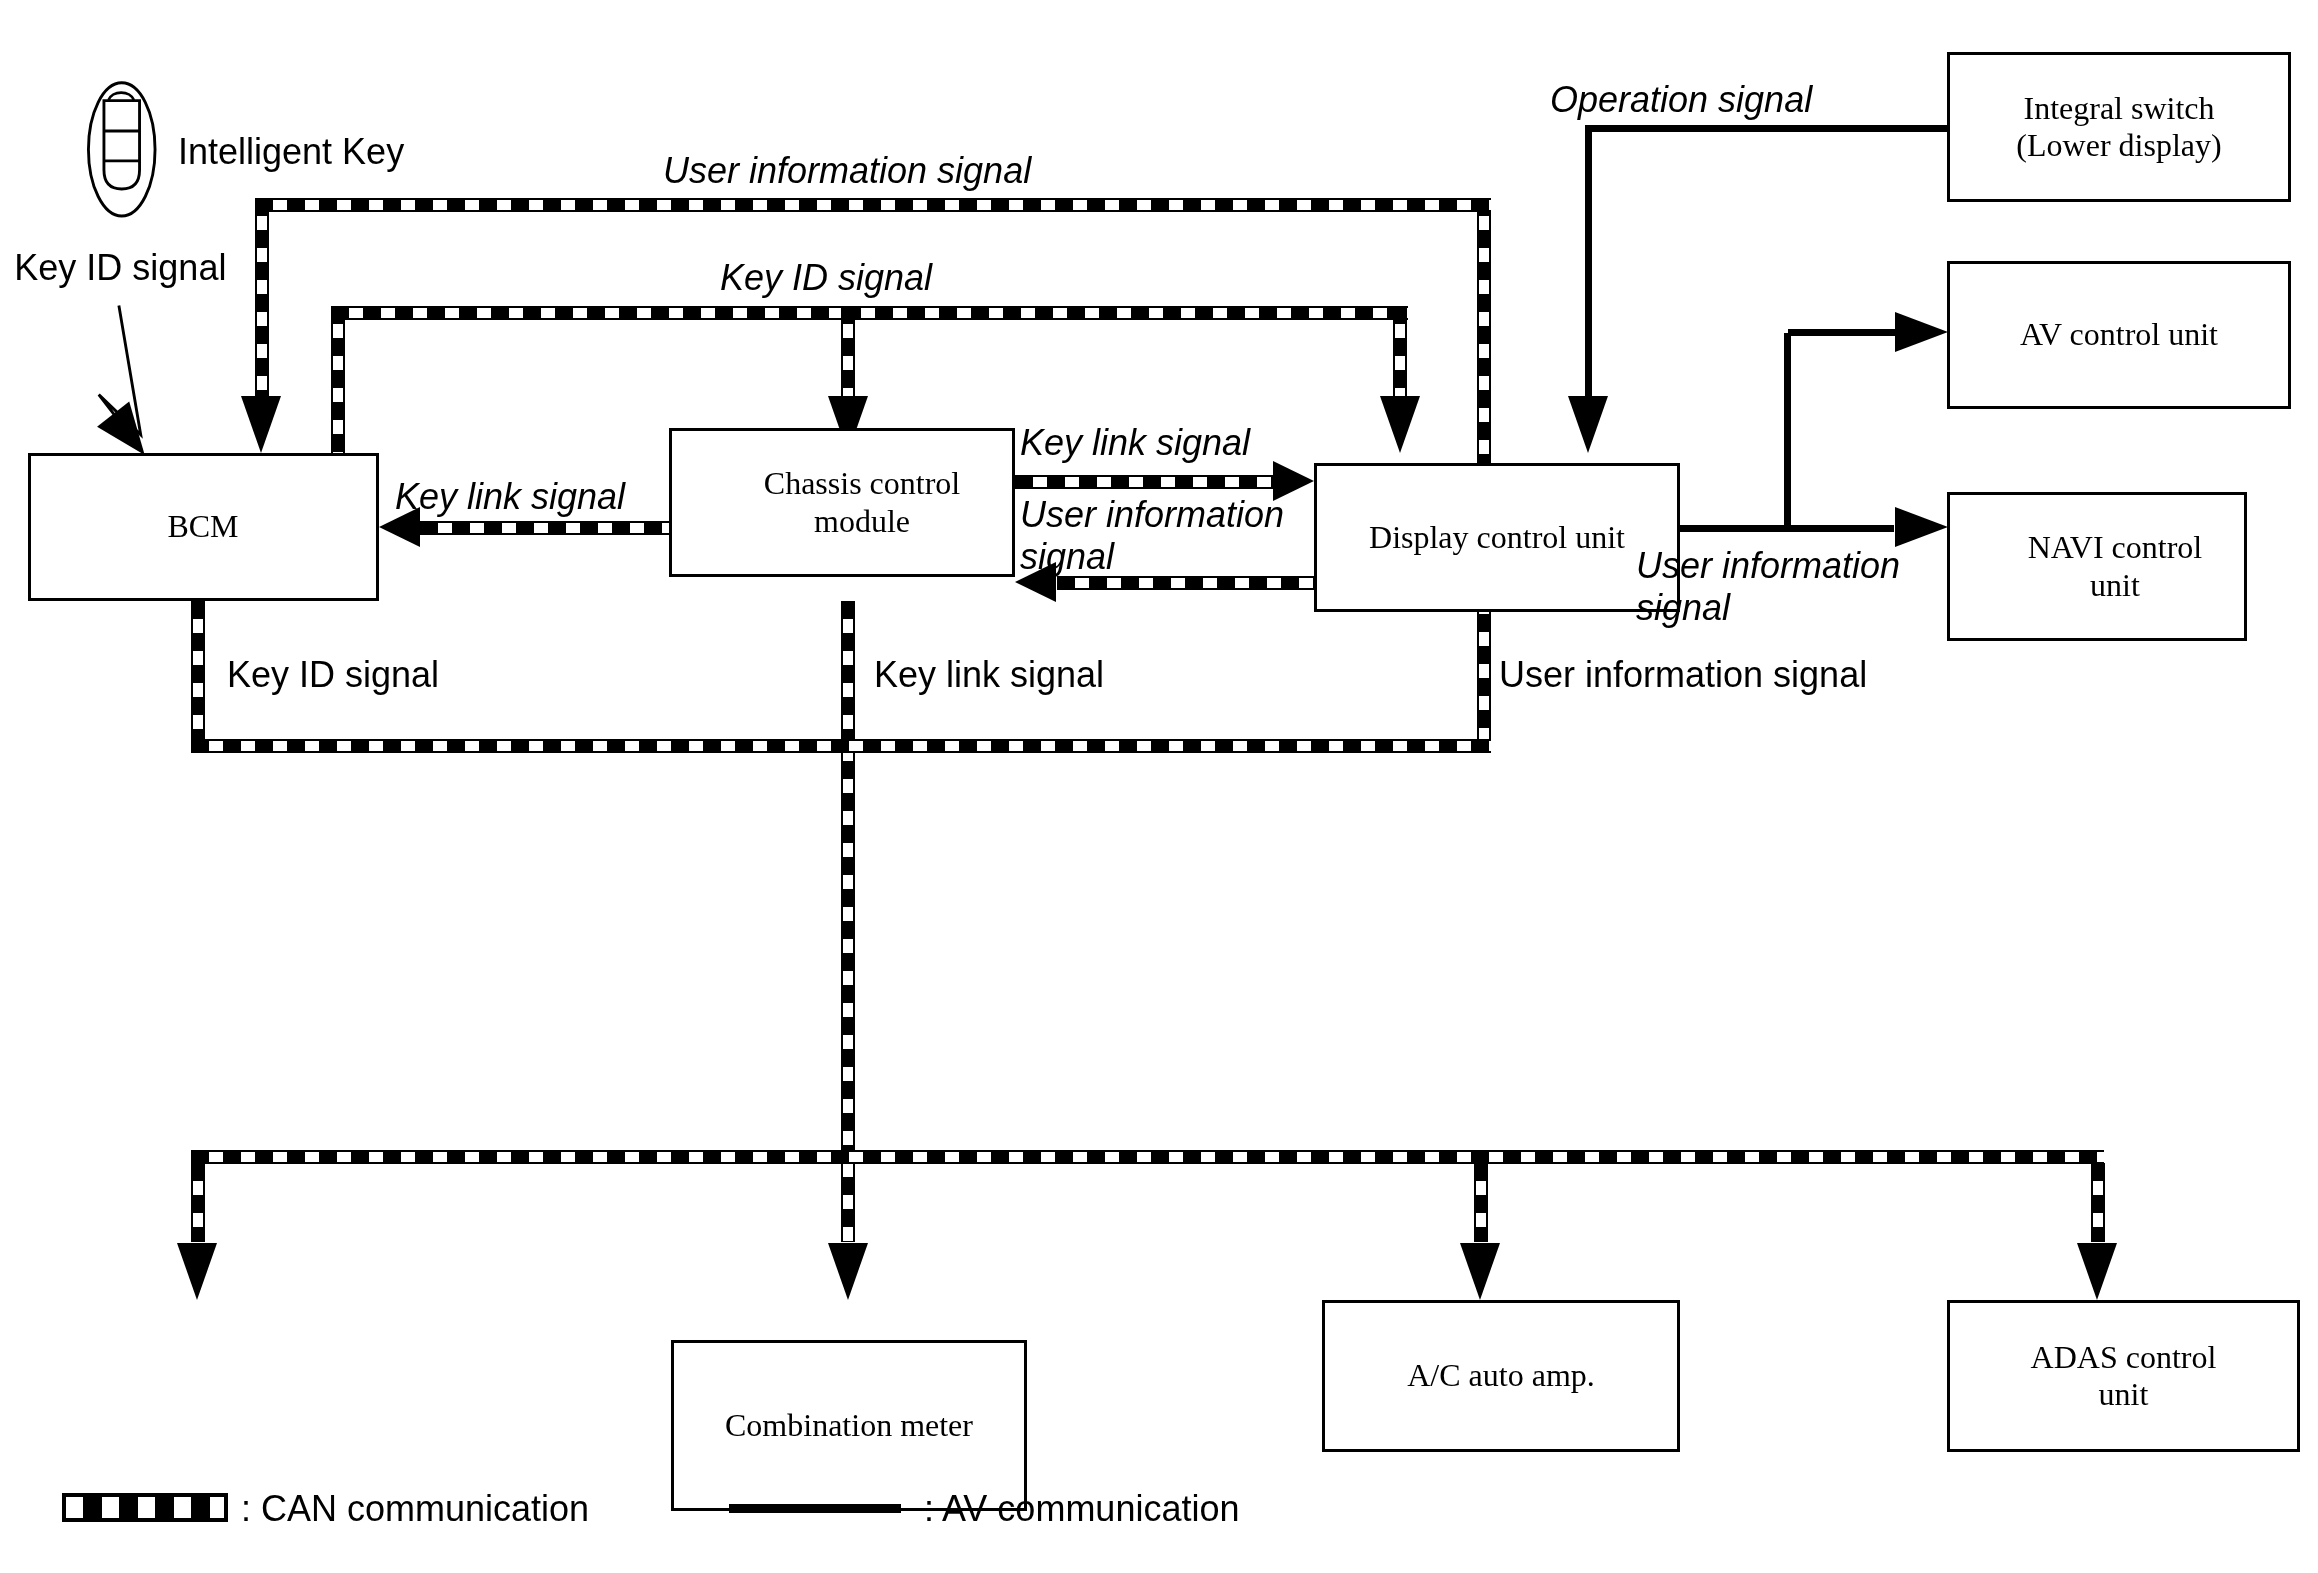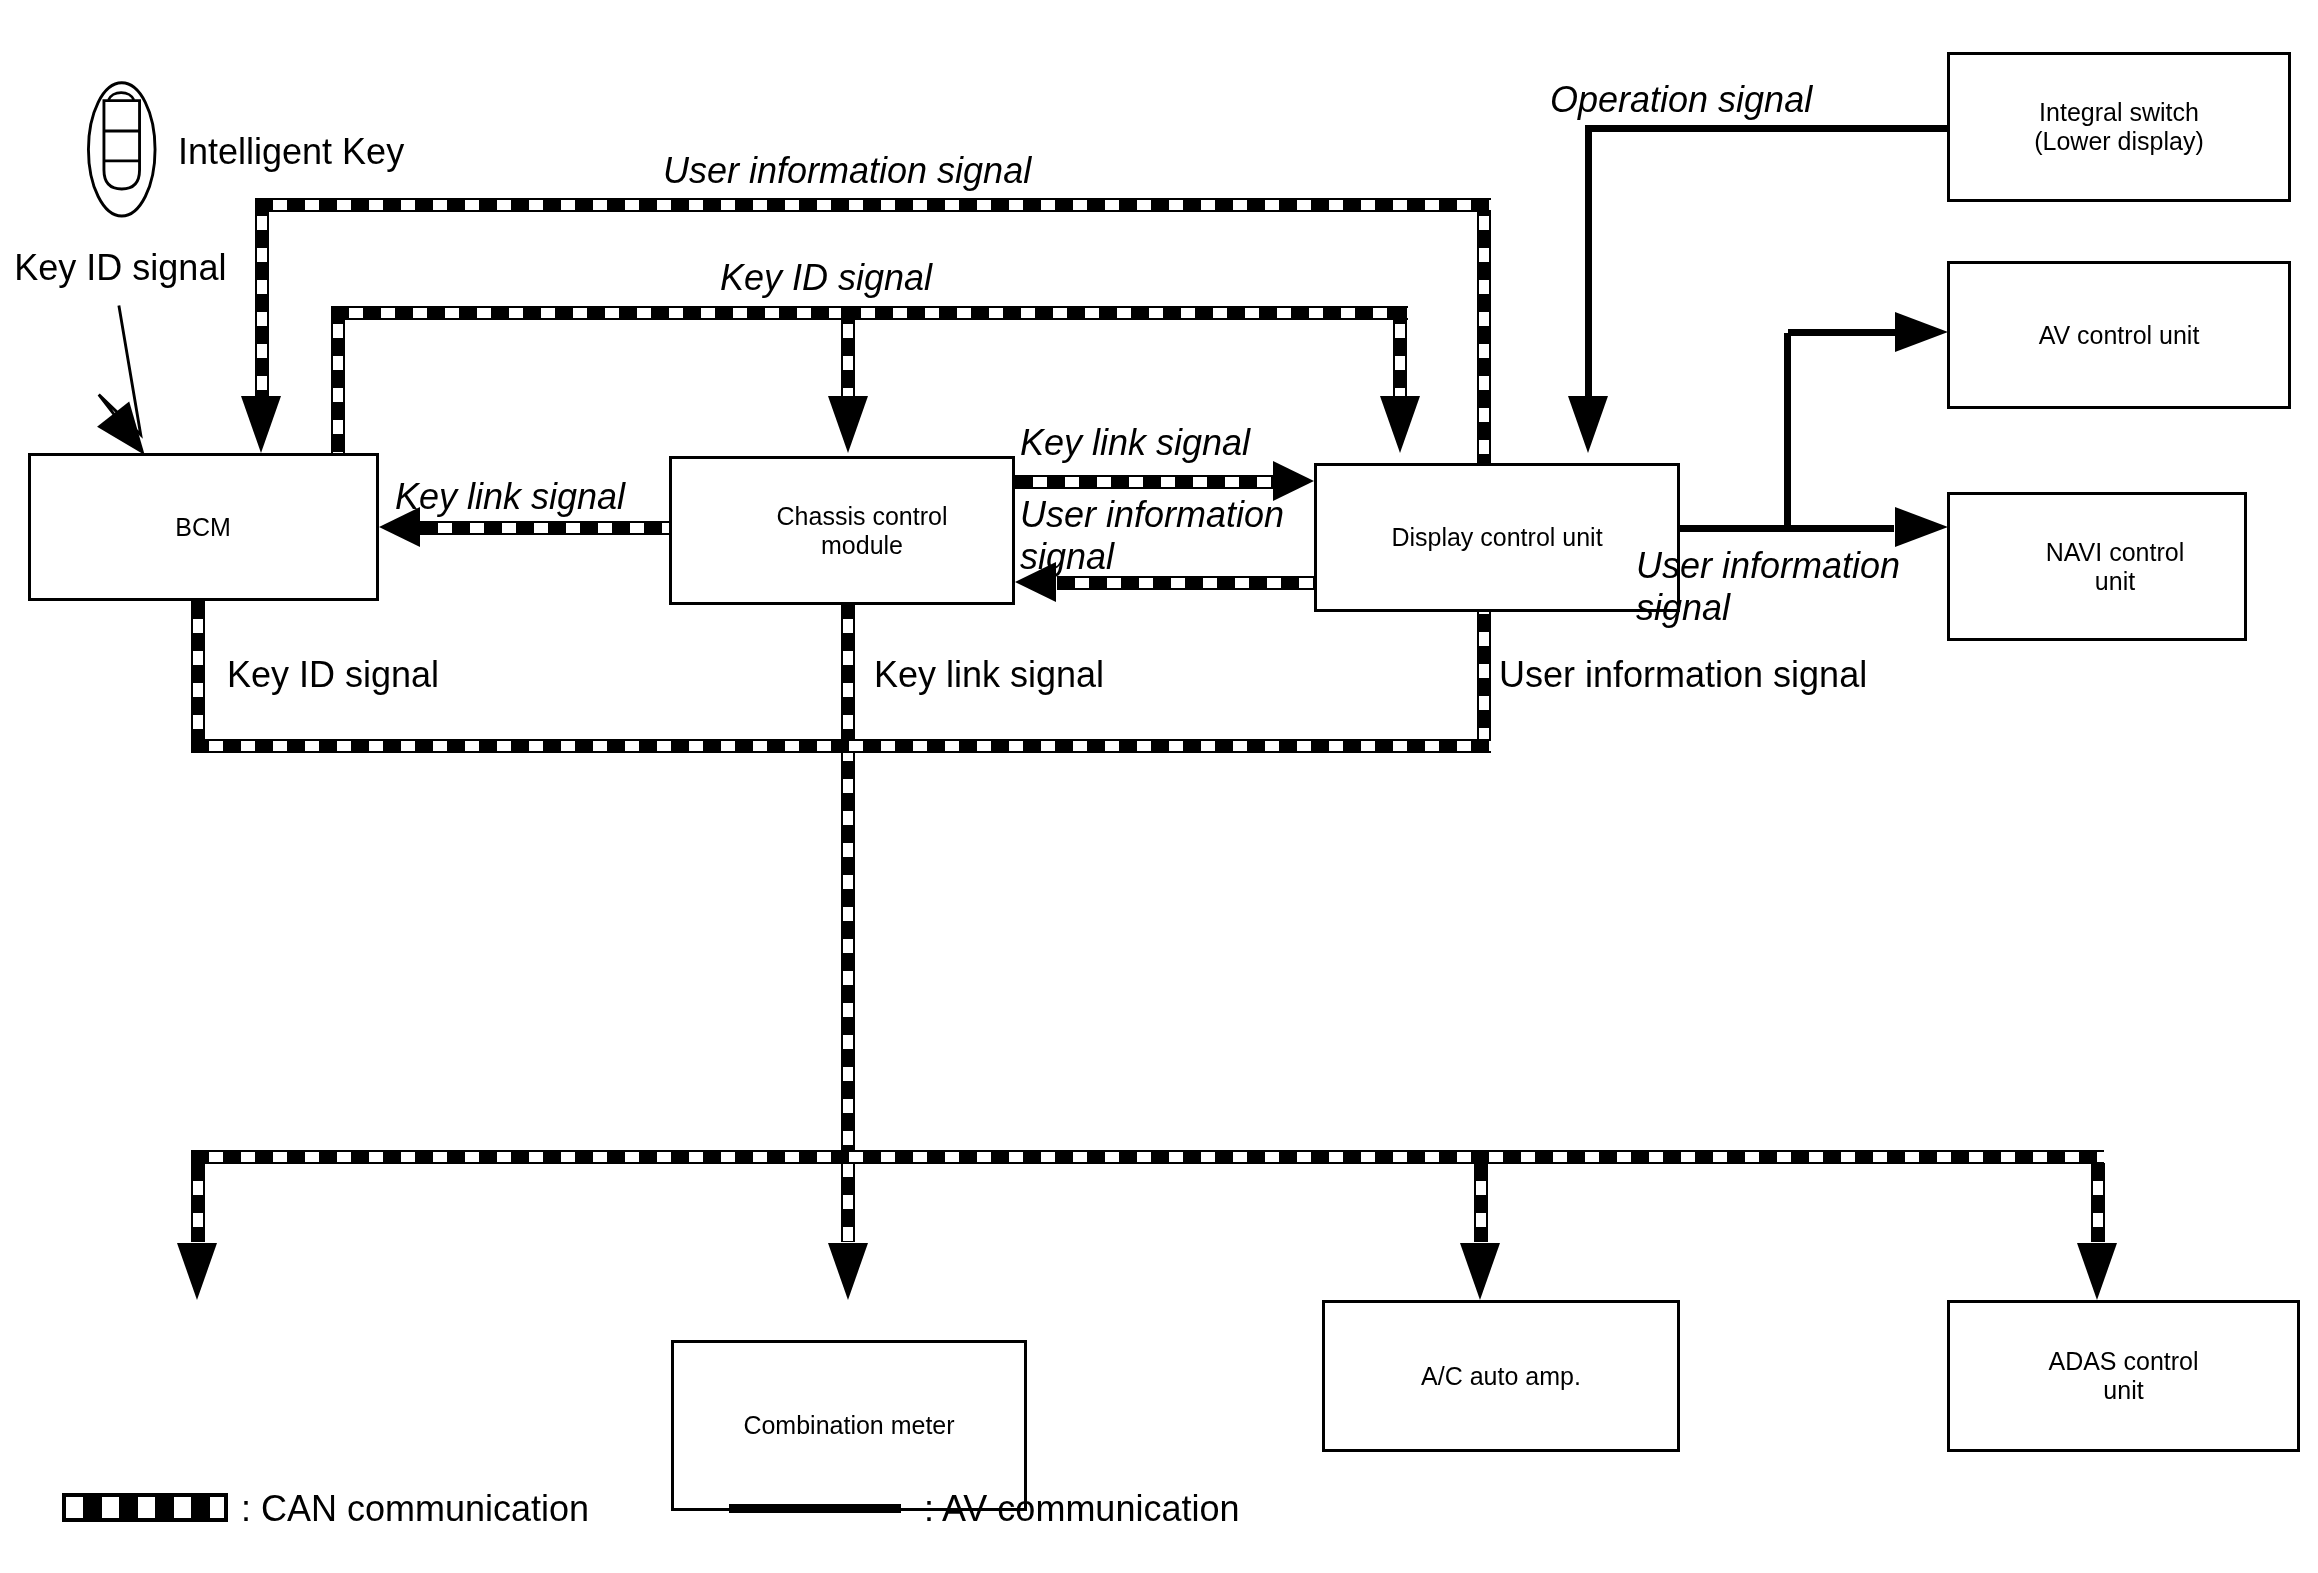--- a/index.html
+++ b/index.html
@@ -5,21 +5,21 @@
   :root{ --line:#000000; --bg:#ffffff; }
   html,body{margin:0;padding:0;background:var(--bg);}
   #canvas{
     position:relative; width:2319px; height:1573px; background:var(--bg);
     font-family:"Liberation Sans", sans-serif; color:var(--line); overflow:hidden;
   }
   
   .box{
     position:absolute; box-sizing:border-box; border:3.4px solid var(--line);
     background:var(--bg); display:flex; align-items:center; justify-content:center;
-    text-align:center; font-size:25px; line-height:1.16; white-space:pre;
+    text-align:center; font-size:32px; line-height:1.16; white-space:pre;font-family:Liberation Serif, serif;
   }
   
   .canh{
     position:absolute; height:13.8px; box-sizing:border-box;
     border-top:2.9px solid var(--line); border-bottom:2.9px solid var(--line);
     background:repeating-linear-gradient(90deg, var(--line) 0 18.4px, var(--bg) 18.4px 32px);
   }
   .canv{
     position:absolute; width:13.8px; box-sizing:border-box;
     border-left:2.9px solid var(--line); border-right:2.9px solid var(--line);
@@ -95,21 +95,21 @@
   <div class="arrD" style="left:177px; top:1243px;"></div>
   <div class="arrD" style="left:828px; top:1243px;"></div>
   <div class="arrD" style="left:1460px; top:1243px;"></div>
   <div class="arrD" style="left:2077px; top:1243px;"></div>
 
   <div class="arrD" style="left:1568px; top:396px;"></div>
   <div class="arrR big" style="left:1895px; top:312px;"></div>
   <div class="arrR big" style="left:1895px; top:507px;"></div>
 
   <div class="box" id="box-bcm" style="left:27.5px; top:453px; width:351px; height:148px;">BCM</div>
-  <div class="box" style="left:669px; top:456px; width:346px; height:149px;padding-left:40px;">Chassis control
+  <div class="box" style="left:669px; top:428px; width:346px; height:149px;padding-left:40px;">Chassis control
 module</div>
   <div class="box" style="left:1314px; top:463px; width:366px; height:149px;">Display control unit</div>
   <div class="box" style="left:1947px; top:52px; width:344px; height:150px;">Integral switch
 (Lower display)</div>
   <div class="box" style="left:1947px; top:261px; width:344px; height:148px;">AV control unit</div>
   <div class="box" style="left:1947px; top:492px; width:300px; height:149px;padding-left:36px;">NAVI control
 unit</div>
   <div class="box" style="left:671px; top:1340px; width:356px; height:171px;">Combination meter</div>
   <div class="box" style="left:1302px; top:1300px; width:358px; height:152px;margin-left:20px;">A/C auto amp.</div>
   <div class="box" style="left:1947px; top:1300px; width:353px; height:152px;">ADAS control

